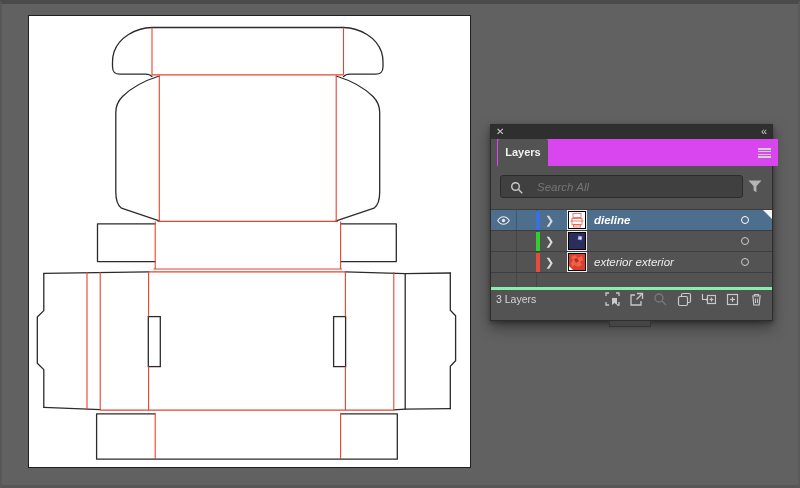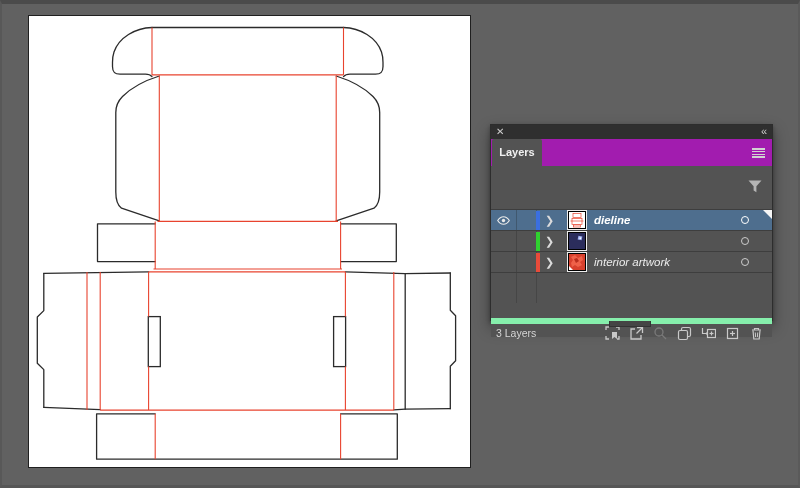--- a/index.html
+++ b/index.html
@@ -11,21 +11,21 @@
   .dieline-svg{position:absolute;left:0;top:0;width:800px;height:488px;pointer-events:none;}
   .cut{fill:none;stroke-width:1.3;stroke-linejoin:round;stroke-linecap:round;}
   .fold{fill:none;stroke-width:1.1;stroke-linecap:butt;}
   .slot{stroke-width:1.3;fill:#ffffff;}
   
   .panel{position:absolute;left:488px;top:120px;width:283px;height:197px;background:#535353;
          border:1px solid #2d2d2d;box-shadow:0 7px 14px rgba(0,0,0,.38),0 2px 4px rgba(0,0,0,.3);}
   .panel-topbar{position:absolute;left:0;top:0;width:100%;height:14px;background:#2f2f2f;color:#cfcfcf;}
   .close-x{position:absolute;left:5px;top:0px;font-size:10px;line-height:14px;cursor:pointer;}
   .collapse{position:absolute;right:6px;top:-1px;font-size:11px;line-height:14px;letter-spacing:-1px;cursor:pointer;}
-  .tabrow{position:absolute;left:0;top:14px;width:100%;height:27px;background:#a21caf;}
+  .tabrow{position:absolute;left:6px;top:14px;width:100%;height:27px;background:#d946ef;}
   .tab{position:absolute;left:1px;top:0;width:50px;height:27px;background:#535353;border-radius:2px 2px 0 0;
        color:#f1f1f1;font-size:11px;font-weight:bold;text-align:center;line-height:27px;cursor:pointer;}
   .menu-icon{position:absolute;right:7px;top:9px;width:13px;height:10px;cursor:pointer;}
   .menu-icon div{height:1.5px;background:#d2d2d2;margin-bottom:1.3px;}
   .searchrow{position:absolute;left:0;top:41px;width:100%;height:42px;}
   .searchbox{position:absolute;left:9px;top:9px;width:243px;height:23px;background:#404040;border:1px solid #2c2c2c;
              border-radius:3px;color:#c9c9c9;}
   .searchbox input{position:absolute;left:34px;top:0;width:200px;height:21px;background:transparent;border:none;outline:none;
                    color:#c9c9c9;font-size:11.5px;font-style:italic;}
   .mag{position:absolute;left:9px;top:5px;}
@@ -40,21 +40,21 @@
   .colorbar{position:absolute;left:45px;top:1px;width:4px;height:19px;}
   .chev{position:absolute;left:54px;top:3px;width:10px;height:14px;color:#dcdcdc;font-size:11px;line-height:14px;cursor:pointer;}
   .thumb{position:absolute;left:77px;top:1px;width:18px;height:18px;border:1px solid #000;outline:1px solid #ededed;background:#fff;cursor:pointer;}
   .lname{position:absolute;left:103px;top:0;height:21px;line-height:21px;font-size:11.5px;color:#ececec;font-style:italic;}
   .row.selected .lname{color:#ffffff;font-weight:bold;}
   .target{position:absolute;right:23px;top:6px;width:8px;height:8px;border:1.2px solid #cdcdcd;border-radius:50%;cursor:pointer;}
   .selcorner{position:absolute;right:0;top:0;width:0;height:0;border-left:9px solid transparent;border-top:9px solid #f5f5f5;}
   .emptyarea{position:absolute;left:0;top:147px;width:100%;height:30px;background:#535353;border-top:1px solid #3e3e3e;}
   .vline-tall{position:absolute;top:0;width:1px;height:30px;background:#464646;}
   
-  .bottombar{position:absolute;left:0;top:193px;width:100%;height:19px;background:#535353;border-top:6px solid #86efac;}
+  .bottombar{position:absolute;left:0;top:162px;width:100%;height:19px;background:#535353;border-top:3px solid #86efac;}
   .status{position:absolute;left:5px;top:0;height:19px;line-height:19px;font-size:10.5px;color:#d6d6d6;}
   .tools{position:absolute;right:8px;top:2px;display:flex;gap:9px;align-items:center;}
   .tool{width:15px;height:15px;cursor:pointer;display:block;}
   .notch{position:absolute;left:118px;top:196px;width:42px;height:6px;background:#454545;border:1px solid #333;border-top:none;}
 </style>
 </head>
 <body>
 
 <div class="screen">
 
@@ -119,20 +119,27 @@
       <div class="tab">Layers</div>
       <div class="menu-icon">
           <div></div>
           <div></div>
           <div></div>
           <div></div>
         </div>
     </div>
 
     <div class="searchrow">
+      <div class="searchbox">
+        <svg class="mag" width="14" height="14" viewBox="0 0 14 14">
+          <circle cx="5.5" cy="5.5" r="3.8" fill="none" stroke="#c9c9c9" stroke-width="1.4"></circle>
+          <line x1="8.6" y1="8.6" x2="12.2" y2="12.2" stroke="#c9c9c9" stroke-width="1.4"></line>
+        </svg>
+        <input type="text" placeholder="Search All" style="">
+      </div>
       <svg class="funnel" width="14" height="13" viewBox="0 0 14 13">
         <path d="M0.5,0.5 H13.5 L8.4,6.3 V12.2 L5.6,10.4 V6.3 Z" fill="#b5b5b5"></path>
       </svg>
     </div>
 
     <div class="rows">
 
       <div class="row selected">
         <svg class="eye" width="13" height="9" viewBox="0 0 13 9">
           <path d="M0.7,4.5 C2.6,1.4 4.4,0.7 6.5,0.7 C8.6,0.7 10.4,1.4 12.3,4.5 C10.4,7.6 8.6,8.3 6.5,8.3 C4.4,8.3 2.6,7.6 0.7,4.5 Z" fill="none" stroke="#eaeaea" stroke-width="1.1"></path>
@@ -174,21 +181,21 @@
         <div class="colsep" style="left:45px"></div>
         <div class="colorbar" style="background-color: rgb(232, 75, 58);"></div>
         <div class="chev">❯</div>
         <div class="thumb" style="background:#d8402d">
           <svg width="16" height="16" viewBox="0 0 16 16">
             <path d="M2,3 L6,1 L9,4 L13,2 L14,6 L11,8 L13,11 L9,13 L6,11 L3,13 L2,9 L4,6 Z" fill="#f2654d" opacity="0.9"></path>
             <path d="M5,5 L8,4 L10,7 L7,9 Z" fill="#b92d1d"></path>
             <path d="M0,16 L0,12 L4,16 Z" fill="#ffffff"></path>
           </svg>
         </div>
-        <div class="lname">interior artwork</div>
+        <div class="lname">exterior exterior</div>
         <div class="target"></div>
       </div>
 
     </div>
 
     <div class="emptyarea">
       <div class="vline-tall" style="left:25px"></div>
       <div class="vline-tall" style="left:45px"></div>
     </div>
 

